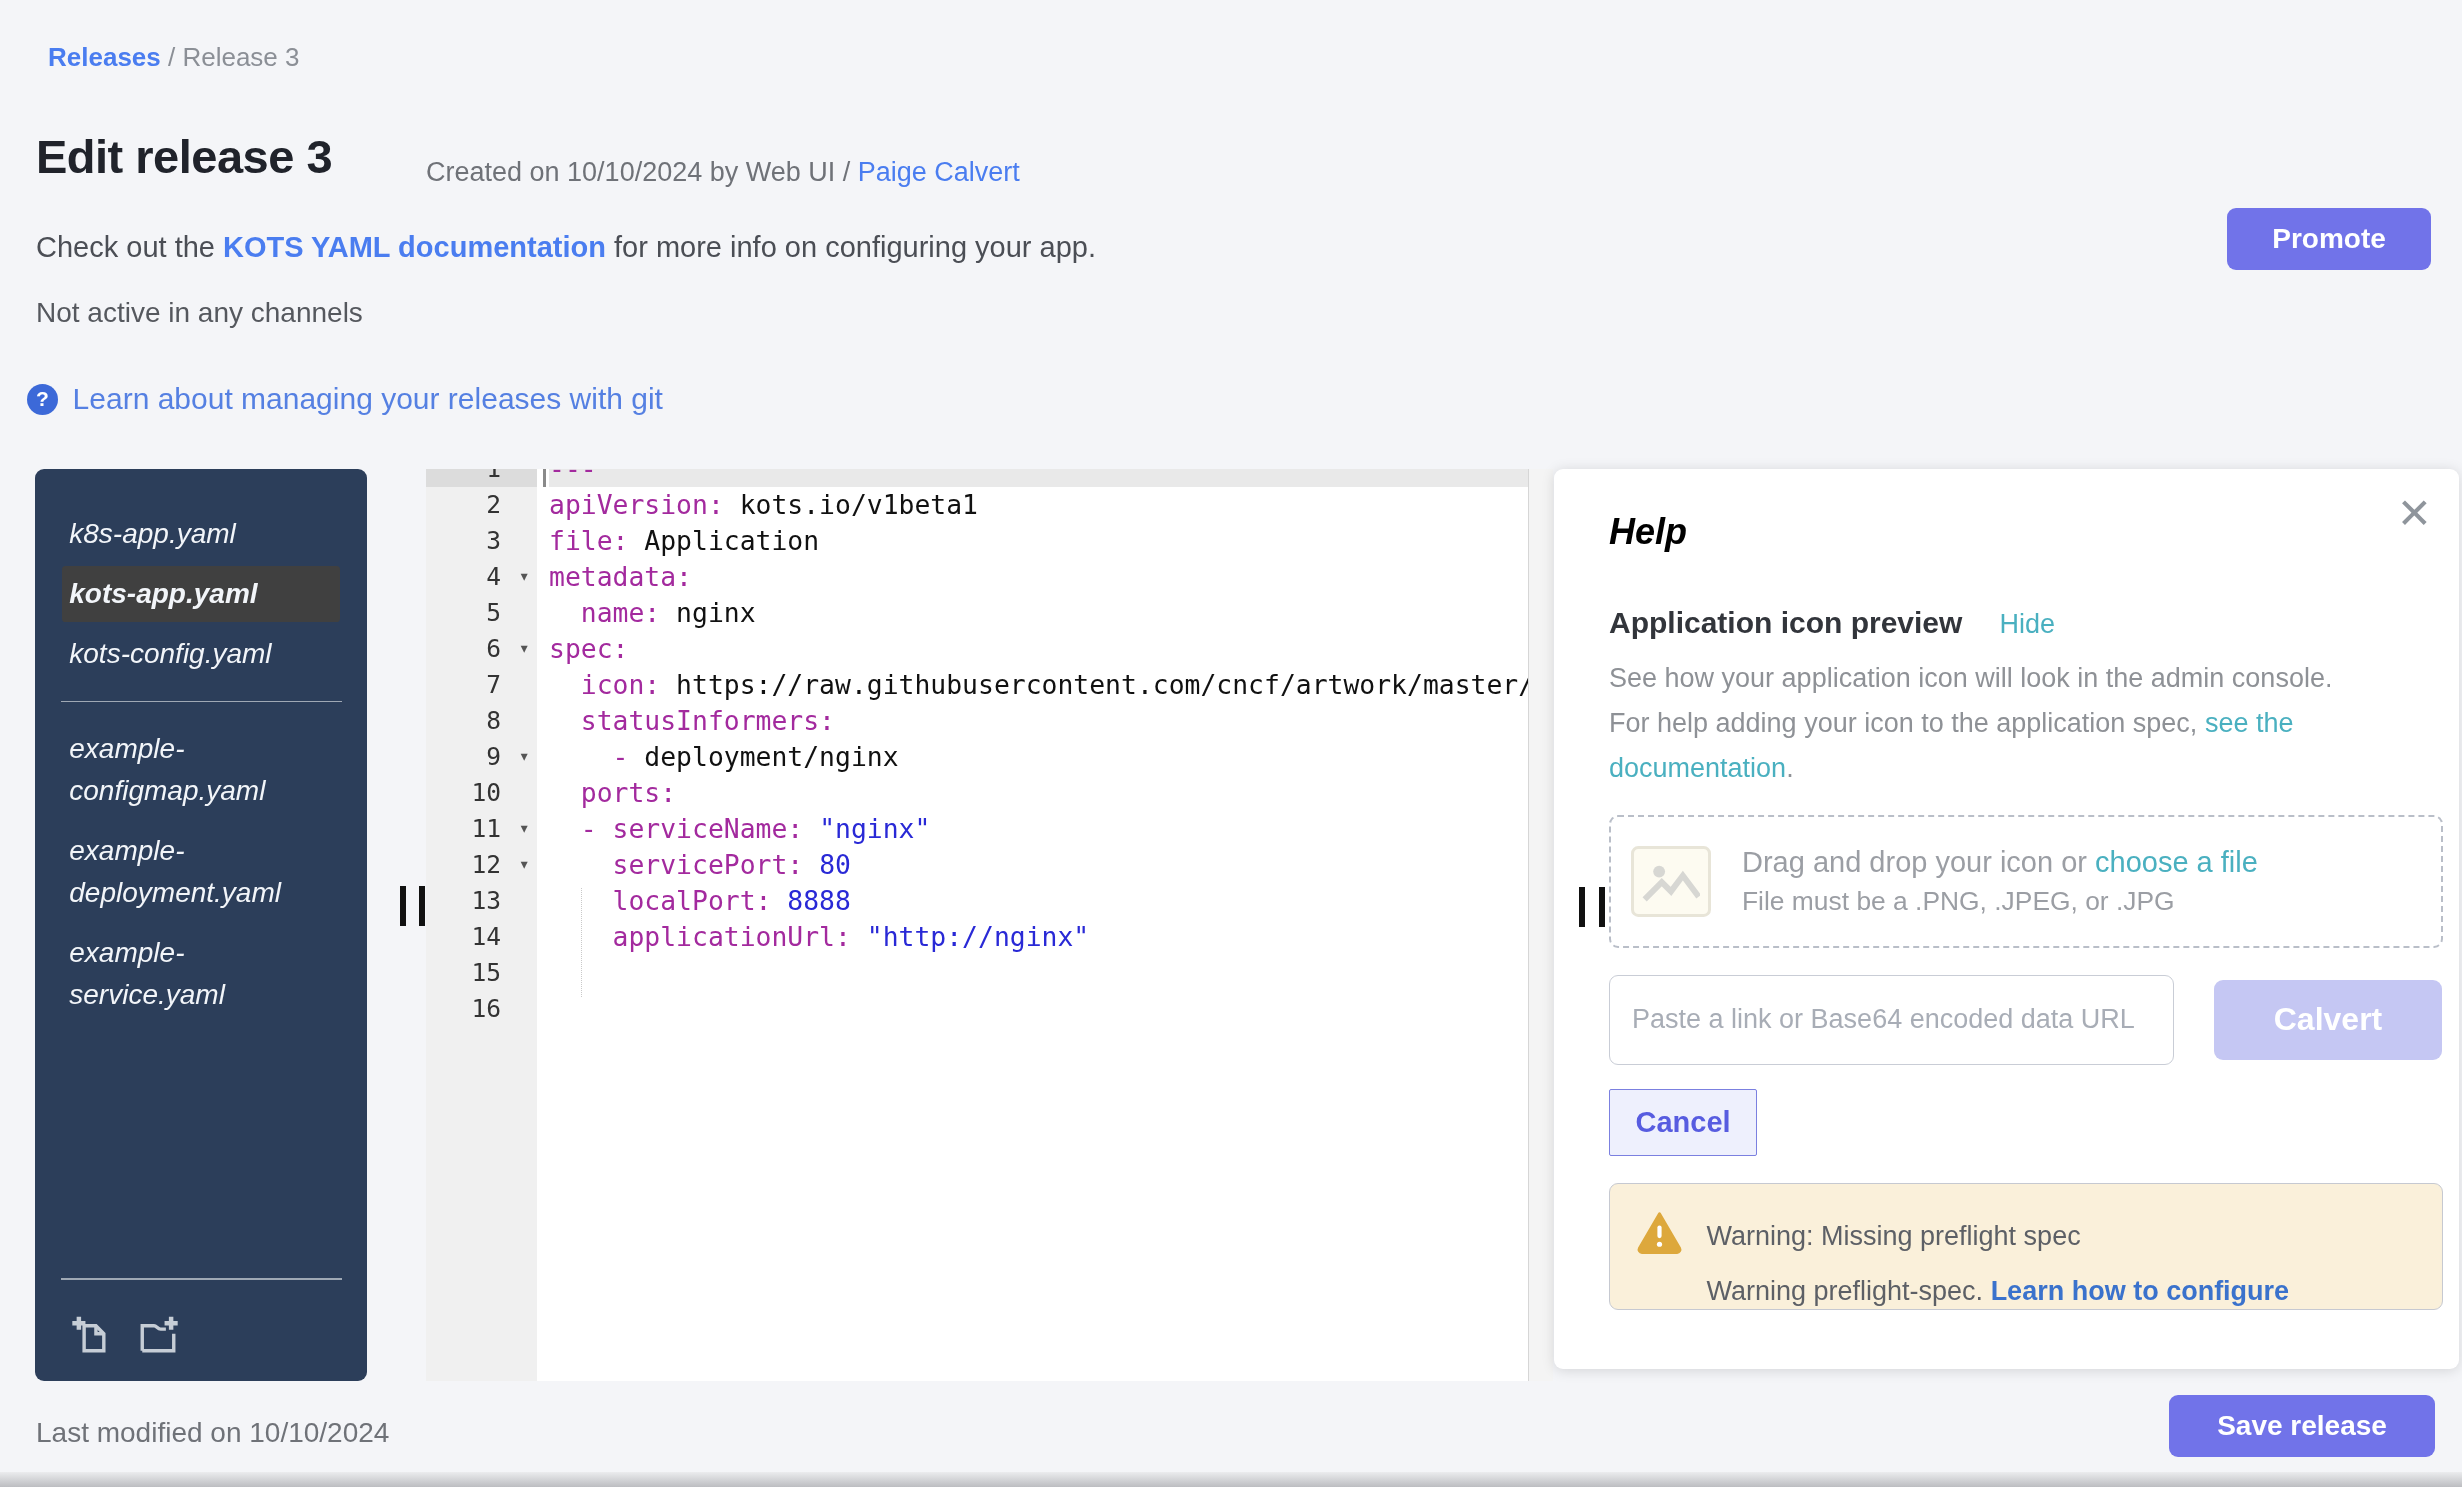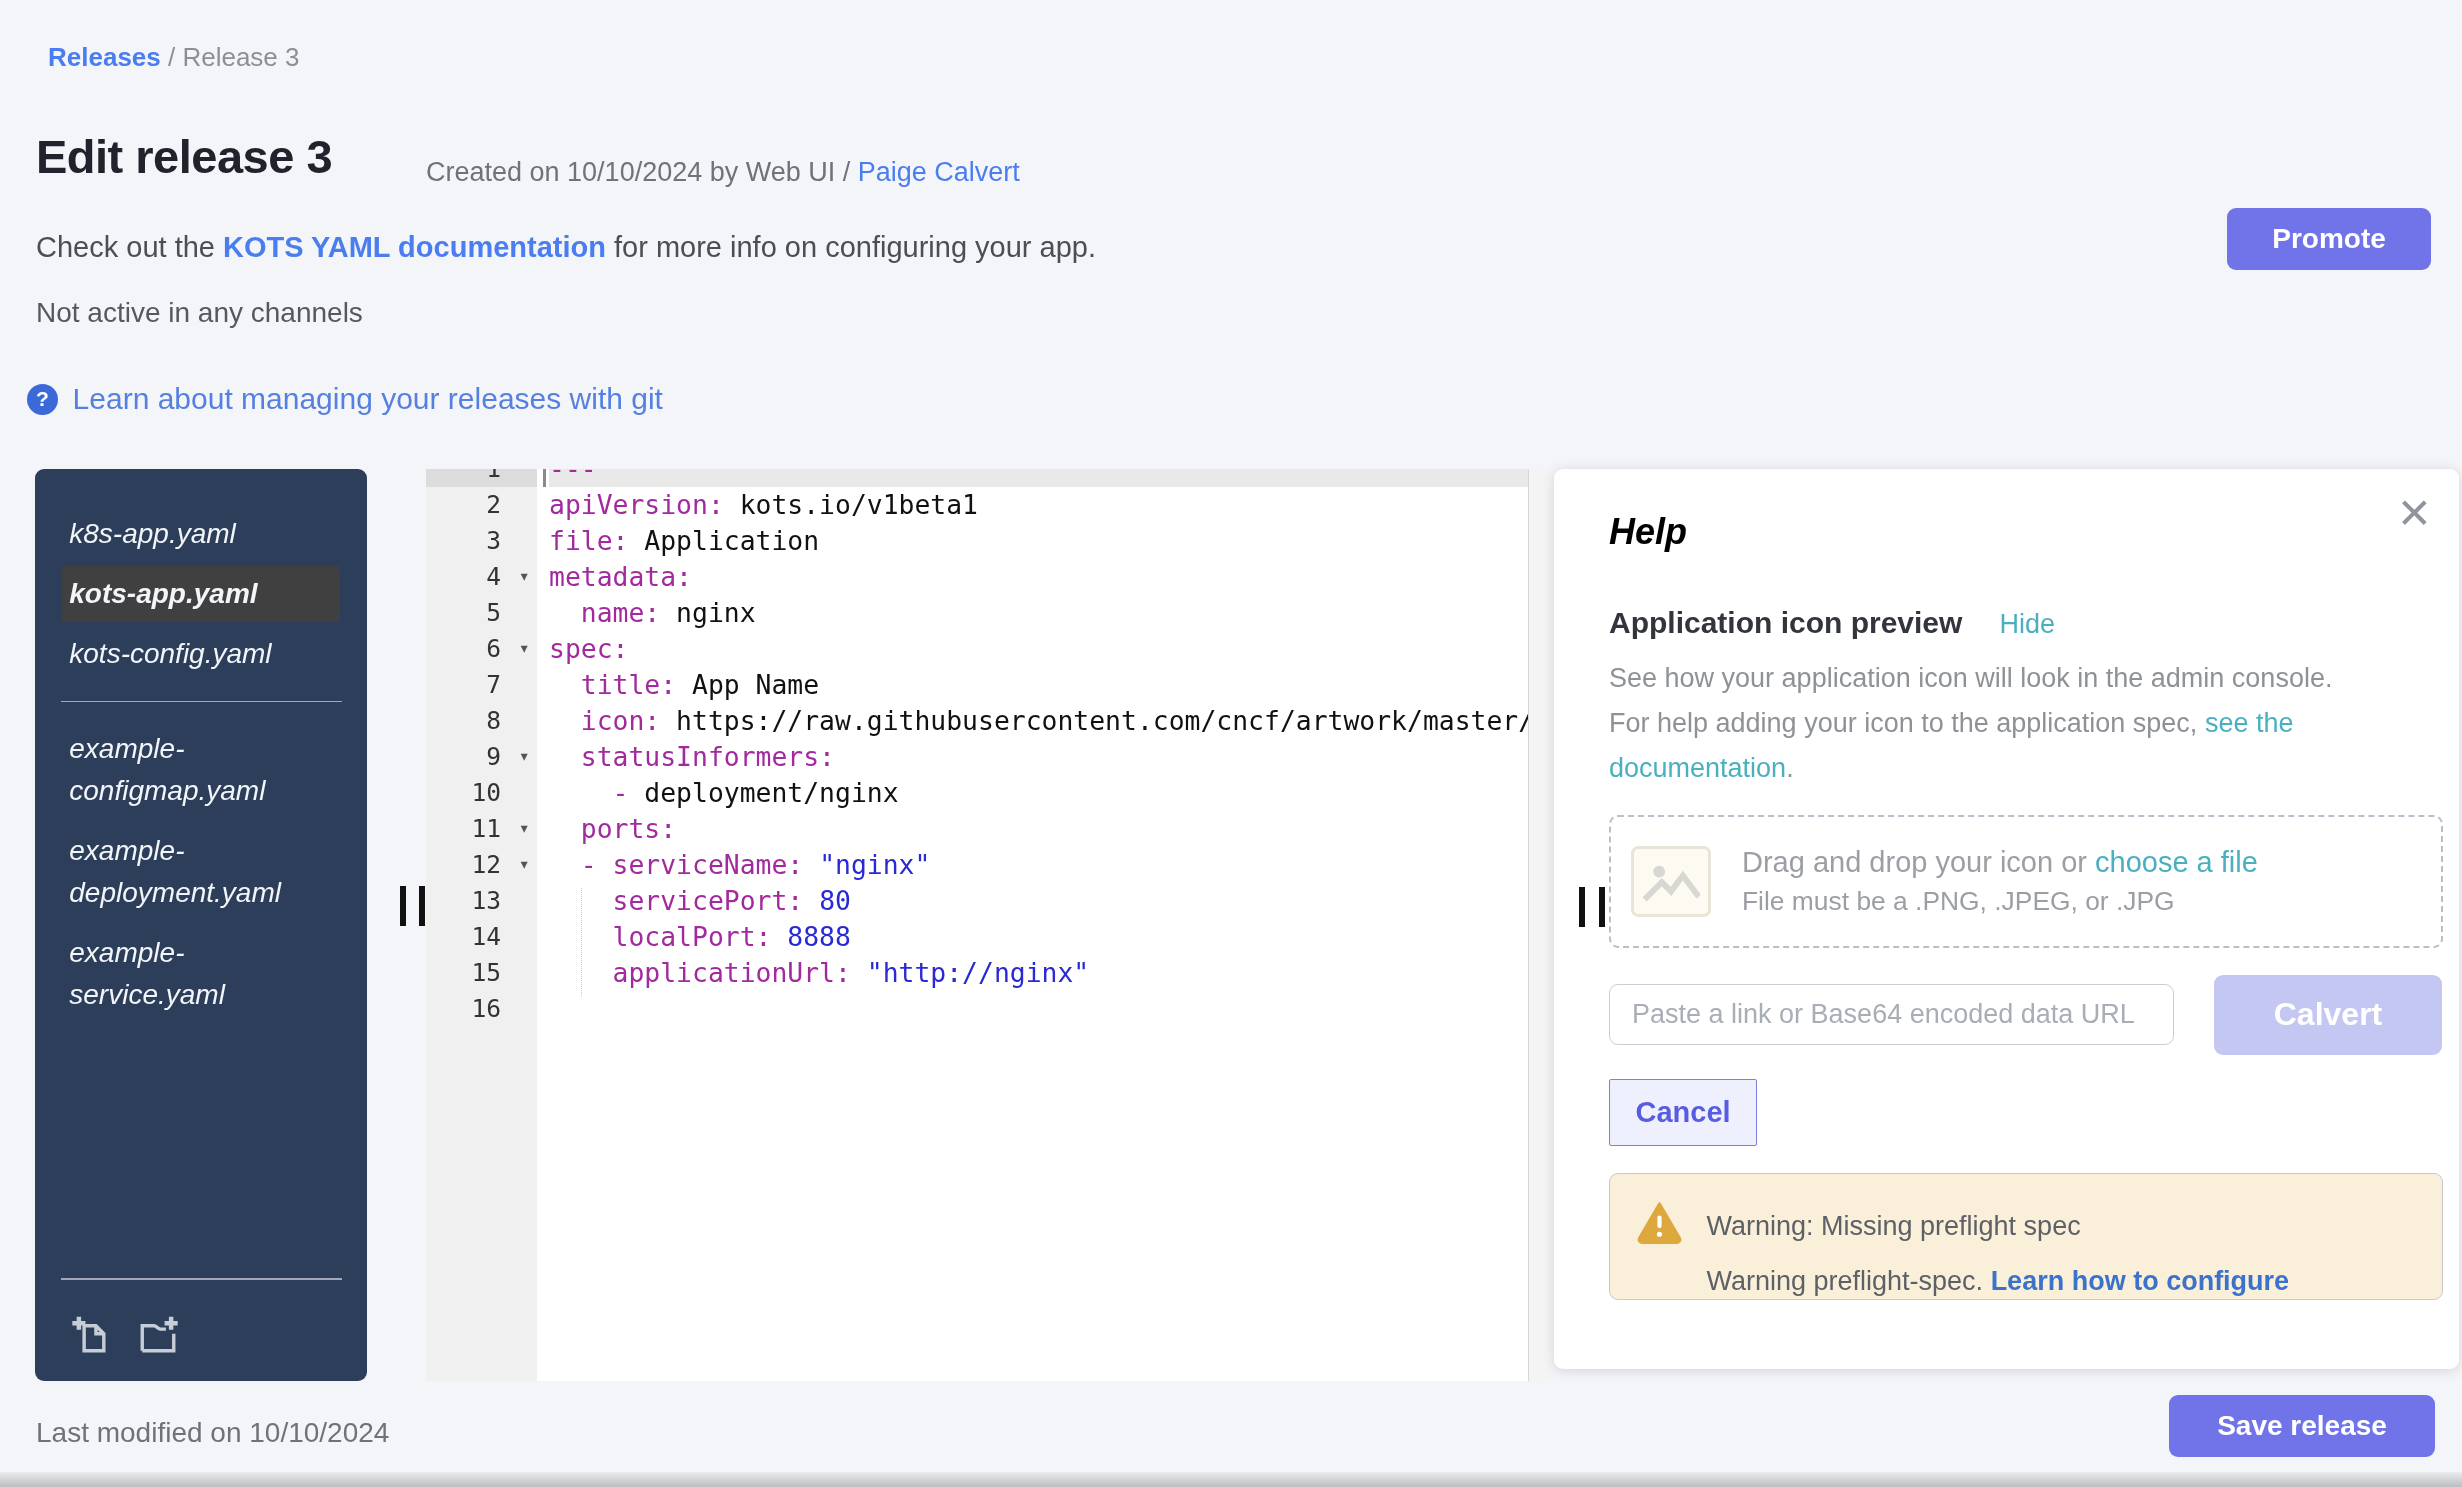--- a/index.html
+++ b/index.html
@@ -89,21 +89,21 @@
   .dropzone{
     margin-top:24px;width:834px;height:133px;box-sizing:border-box;border:2.7px dashed #b9bec8;border-radius:9px;
     display:flex;align-items:center;gap:31px;padding:0 0 0 20px;cursor:pointer;
   }
   .img-ph{width:80px;height:71px;background:#fdfbf1;border:3.6px solid #e8e5d8;border-radius:7.3px;
           box-sizing:border-box;display:flex;align-items:center;justify-content:center;}
   .drop-text1{font-size:29px;color:#9b9ea4;}
   .drop-text2{font-size:26.4px;color:#9b9ea4;margin-top:7.3px;}
   .url-row{margin-top:27px;display:flex;align-items:center;gap:40px;}
   .url-input{
-    width:565px;height:61px;box-sizing:border-box;border:1.8px solid #c9cdd6;border-radius:9px;
+    width:565px;height:90px;box-sizing:border-box;border:1.8px solid #c9cdd6;border-radius:9px;
     font-family:inherit;font-size:27px;color:#444;padding:0 22px;outline:none;background:#fff;
   }
   .url-input::placeholder{color:#a8adb6;}
   .preview-btn{width:228px;height:80px;background:#c5c7f3;border:none;border-radius:9px;
     color:#fff;font-weight:700;font-size:32px;font-family:inherit;cursor:pointer;}
   .cancel-btn{
     margin-top:24px;min-width:137px;height:67px;padding:0 25.5px;background:#eef0fd;border:1.8px solid #7b80e0;
     border-radius:2px;color:#575ce0;font-weight:700;font-size:29px;font-family:inherit;cursor:pointer;
   }
   .warning-box{
@@ -203,21 +203,20 @@
       </div>
   </div>
   <div class="code-area">
     <div class="code-inner">
         <div class="cl act"><span class="seg-p">---</span></div>
         <div class="cl"><span class="seg-k">apiVersion:</span><span class="seg-t"> kots.io/v1beta1</span></div>
         <div class="cl"><span class="seg-k">file:</span><span class="seg-t"> Application</span></div>
         <div class="cl"><span class="seg-k">metadata:</span></div>
         <div class="cl"><span class="seg-t">  </span><span class="seg-k">name:</span><span class="seg-t"> nginx</span></div>
         <div class="cl"><span class="seg-k">spec:</span></div>
-        <div class="cl"><span class="seg-t">  </span><span class="seg-k">title:</span><span class="seg-t"> App Name</span></div>
         <div class="cl"><span class="seg-t">  </span><span class="seg-k">icon:</span><span class="seg-t"> https://raw.githubusercontent.com/cncf/artwork/master/</span></div>
         <div class="cl"><span class="seg-t">  </span><span class="seg-k">statusInformers:</span></div>
         <div class="cl"><span class="seg-t">    </span><span class="seg-p">- </span><span class="seg-t">deployment/nginx</span></div>
         <div class="cl"><span class="seg-t">  </span><span class="seg-k">ports:</span></div>
         <div class="cl"><span class="seg-t">  </span><span class="seg-p">- </span><span class="seg-k">serviceName:</span><span class="seg-t"> </span><span class="seg-l">"nginx"</span></div>
         <div class="cl"><span class="seg-t">    </span><span class="seg-k">servicePort:</span><span class="seg-t"> </span><span class="seg-l">80</span></div>
         <div class="cl"><span class="seg-t">    </span><span class="seg-k">localPort:</span><span class="seg-t"> </span><span class="seg-l">8888</span></div>
         <div class="cl"><span class="seg-t">    </span><span class="seg-k">applicationUrl:</span><span class="seg-t"> </span><span class="seg-l">"http://nginx"</span></div>
         <div class="cl"></div>
       </div>

